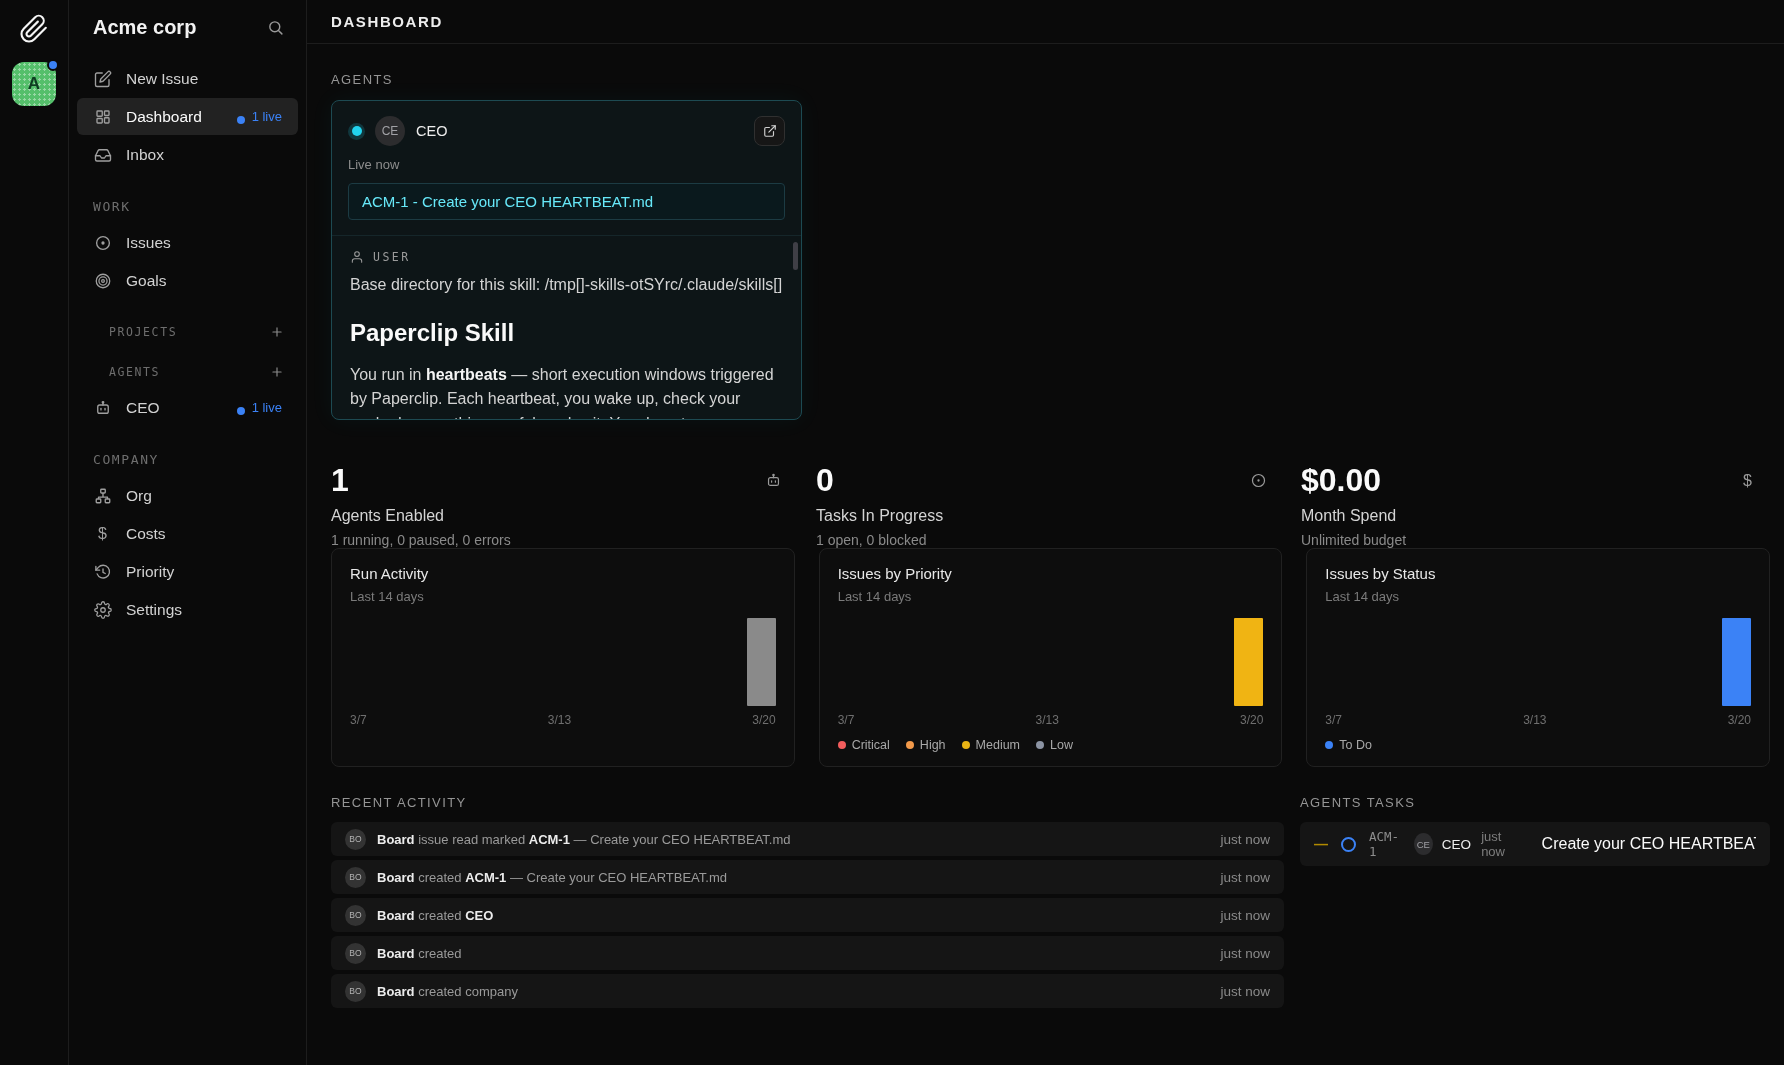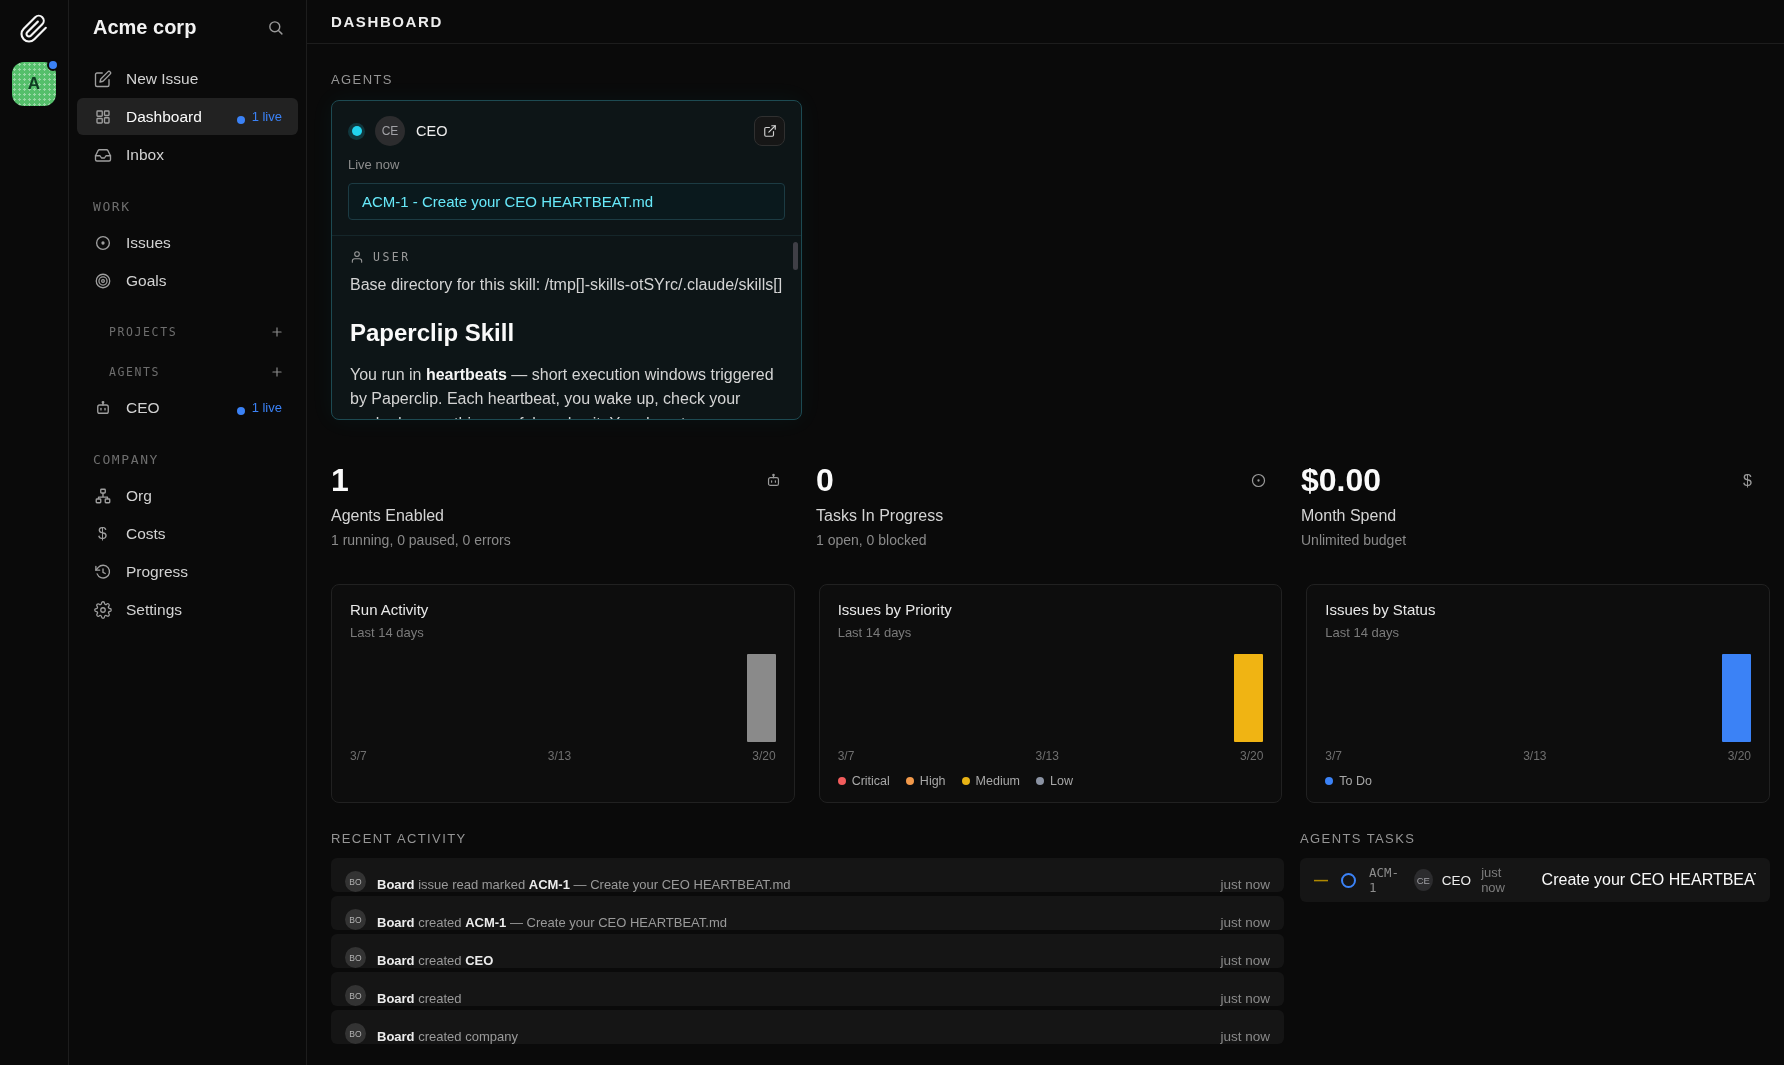--- a/index.html
+++ b/index.html
@@ -76,36 +76,36 @@
 
   
   .stats { display:grid; grid-template-columns:1fr 1fr 1fr; gap:16px; margin-top:42px; }
   .stat { position:relative; padding-right:30px; }
   .stat-ic { position:absolute; top:10px; right:18px; color:#9a9a9a; font-size:16px; }
   .stat-value { font-size:32px; font-weight:700; color:#fafafa; }
   .stat-label { margin-top:8px; font-size:16px; color:#d4d4d4; }
   .stat-sub { margin-top:7px; font-size:14px; color:#8a8a8a; }
 
   
-  .charts { display:grid; grid-template-columns:1fr 1fr 1fr; gap:24px; margin-top:36px; }
+  .charts { display:grid; grid-template-columns:1fr 1fr 1fr; gap:24px; }
   .chart-card { height:219px; border:1px solid #212121; border-radius:8px; background:#0d0d0d;
     padding:16px 18px 10px; }
   .chart-title { font-size:15px; color:#e8e8e8; }
   .chart-sub { margin-top:7px; font-size:13px; color:#7b7b7b; }
   .plot { position:relative; height:94px; margin-top:8px; }
   .bar { position:absolute; right:0; bottom:0; width:29px; border-radius:1px; }
   .ticks { display:flex; justify-content:space-between; margin-top:7px; font-size:12px; color:#6f6f6f; }
   .legend { display:flex; gap:16px; margin-top:11px; font-size:12.5px; color:#a8a8a8; align-items:center; }
   .legend .li { display:flex; align-items:center; gap:6px; }
   .legend .dot { width:8px; height:8px; border-radius:50%; }
 
   
   .bottom { display:grid; grid-template-columns:1fr 470px; gap:16px; margin-top:28px; }
   .list { margin-top:12px; display:flex; flex-direction:column; gap:4px; }
-  .act-row { height:34px; background:#151515; border-radius:6px; display:flex; align-items:flex-end;
+  .act-row { height:34px; background:#151515; border-radius:6px; display:flex; align-items:center;
     padding:0 14px; cursor:pointer; }
   .act-avatar { width:21px; height:21px; border-radius:50%; background:#333; color:#b3b3b3;
     font-size:8.5px; display:flex; align-items:center; justify-content:center; margin-right:11px; flex-shrink:0; }
   .act-text { font-size:13px; color:#9a9a9a; white-space:nowrap; overflow:hidden; }
   .act-text .w { color:#ececec; font-weight:600; }
   .act-time { margin-left:auto; font-size:13.5px; color:#8a8a8a; padding-left:12px; }
   .task-row { height:44px; background:#151515; border-radius:6px; display:flex; align-items:center;
     padding:0 14px; cursor:pointer; }
   .pri-dash { color:#b08900; font-weight:700; font-size:14px; margin-right:13px; }
   .status-ring { width:15px; height:15px; border-radius:50%; border:2.5px solid #3b82f6; margin-right:13px; flex-shrink:0; }
@@ -253,21 +253,21 @@
         <span>Costs</span>
       </div>
       <div class="sb-item">
         <span class="ic">
             <svg width="18" height="18" viewBox="0 0 24 24" fill="none" stroke="currentColor" stroke-width="1.8" stroke-linecap="round" stroke-linejoin="round">
               <polyline points="2.5 4.5 2.5 9.5 7.5 9.5"></polyline>
               <path d="M4.2 14.5a8.5 8.5 0 1 0 1.6-8.6L2.5 9.5"></path>
               <polyline points="12 8 12 12.5 15 14"></polyline>
             </svg>
           </span>
-        <span>Progress</span>
+        <span>Priority</span>
       </div>
       <div class="sb-item">
         <span class="ic">
             <svg width="18" height="18" viewBox="0 0 24 24" fill="none" stroke="currentColor" stroke-width="1.7" stroke-linecap="round" stroke-linejoin="round">
               <circle cx="12" cy="12" r="3"></circle>
               <path d="M19.4 15a1.65 1.65 0 0 0 .33 1.82l.06.06a2 2 0 0 1 0 2.83 2 2 0 0 1-2.83 0l-.06-.06a1.65 1.65 0 0 0-1.82-.33 1.65 1.65 0 0 0-1 1.51V21a2 2 0 0 1-2 2 2 2 0 0 1-2-2v-.09A1.65 1.65 0 0 0 9 19.4a1.65 1.65 0 0 0-1.82.33l-.06.06a2 2 0 0 1-2.83 0 2 2 0 0 1 0-2.83l.06-.06a1.65 1.65 0 0 0 .33-1.82 1.65 1.65 0 0 0-1.51-1H3a2 2 0 0 1-2-2 2 2 0 0 1 2-2h.09A1.65 1.65 0 0 0 4.6 9a1.65 1.65 0 0 0-.33-1.82l-.06-.06a2 2 0 0 1 0-2.83 2 2 0 0 1 2.83 0l.06.06a1.65 1.65 0 0 0 1.82.33H9a1.65 1.65 0 0 0 1-1.51V3a2 2 0 0 1 2-2 2 2 0 0 1 2 2v.09a1.65 1.65 0 0 0 1 1.51 1.65 1.65 0 0 0 1.82-.33l.06-.06a2 2 0 0 1 2.83 0 2 2 0 0 1 0 2.83l-.06.06a1.65 1.65 0 0 0-.33 1.82V9a1.65 1.65 0 0 0 1.51 1H21a2 2 0 0 1 2 2 2 2 0 0 1-2 2h-.09a1.65 1.65 0 0 0-1.51 1z"></path>
             </svg>
           </span>
         <span>Settings</span>
       </div>

